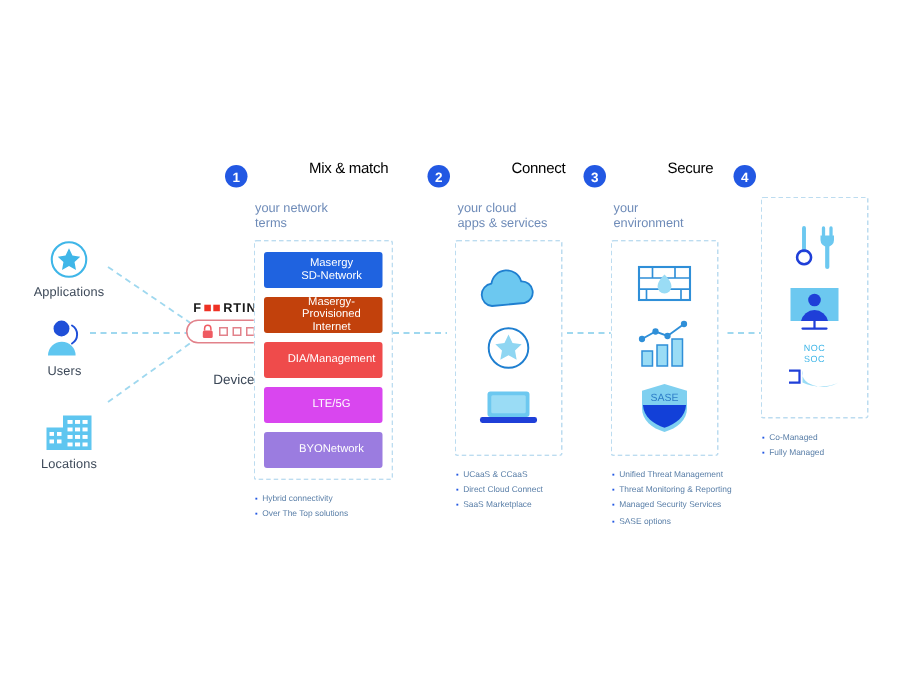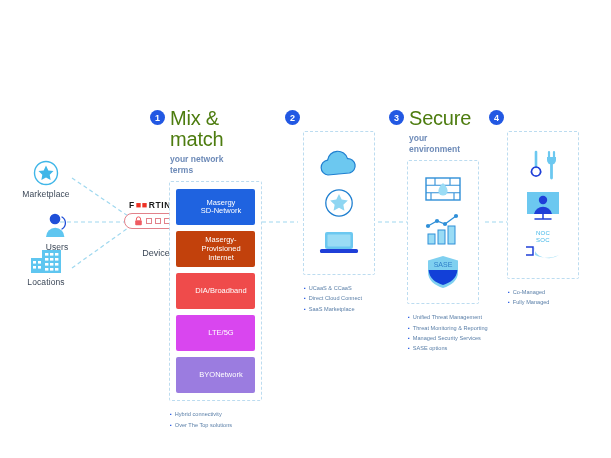--- a/index.html
+++ b/index.html
@@ -11,22 +11,22 @@
   }
   #canvas { position: relative; width: 611px; height: 458px; background: #fff; }
 
   
   .entity { position: absolute; width: 76px; text-align: center; }
   .entity .glyph { height: 34px; display: flex; align-items: flex-end; justify-content: center; }
   .entity .cap {
     font-size: 8.5px; color: #3c4858; margin-top: 3px; letter-spacing: .1px;
   }
   #ent-apps { left: 8px; top: 152px; }
-  #ent-users { left: 19px; top: 205px; }
-  #ent-locs  { left: 8px; top: 240px; }
+  #ent-users { left: 5px; top: 205px; }
+  #ent-locs  { left: 8px; top: 267px; }
 
   
   #device { position: absolute; left: 116px; top: 200px; width: 80px; text-align: center; }
   .forti-logo { font-size: 8.5px; font-weight: bold; color: #1a1a1a; letter-spacing: .6px;
                 display:flex; align-items:center; justify-content:center; gap:1px; }
   .forti-logo .fmark { color: #ee3124; font-size: 9px; line-height: 1; }
   .dev-pill {
     margin: 3px auto 0; width: 64px; height: 16px; border: 1px solid #e2818a;
     border-radius: 8px; display: flex; align-items: center; justify-content: center; gap: 3px;
     background: #fff;
@@ -35,31 +35,31 @@
   .dev-label { font-size: 9px; color: #3c4858; margin-top: 19px; }
 
   
   .col { position: absolute; top: 108px; }
   .col-head { display: flex; align-items: flex-start; gap: 5px; }
   .badge {
     width: 15px; height: 15px; border-radius: 50%; background: #2258e3; color: #fff;
     font-size: 9px; font-weight: bold; display: flex; align-items: center; justify-content: center;
     flex: 0 0 auto; margin-top: 2px;
   }
-  .htext .title { font-size: 20px; color: #4d7c0f; font-weight: normal; line-height: 1.05; letter-spacing: -.2px; }
-  .htext .sub { font-size: 8.5px; color: #6e8bb8; line-height: 1.25; margin-top: 4px; font-weight: bold; }
+  .htext .title { font-size: 10px; color: #000000; font-weight: normal; line-height: 1.05; letter-spacing: -.2px; margin-left: 36px; }
+  .htext .sub { font-size: 8.5px; color: #6e8bb8; line-height: 1.25; margin-top: 14px; }
 
   .panel {
     margin-top: 6px; border: 1px dashed #bcdcf0; border-radius: 2px;
     padding: 7px 6px; display: flex; flex-direction: column; align-items: center; gap: 6px;
     background: #fff;
   }
 
   .bar {
-    width: 100%; height: 36px; border-radius: 2px; color: #fff; font-size: 7.5px;
+    width: 100%; height: 24px; border-radius: 2px; color: #fff; font-size: 7.5px;
     display: flex; flex-direction: column; align-items: center; justify-content: center;
     line-height: 1.15; text-align: center; padding-left: 11px;
   }
 
   .bullets { margin-top: 8px; }
   .bullets li { list-style: none; font-size: 5.6px; color: #5a7fa8; line-height: 1.85; white-space: nowrap; }
   .bullets li::before { content: "\25AA"; color: #2258e3; margin-right: 3px; font-size: 5px; }
 
   .icon-box { display:flex; align-items:center; justify-content:center; }
   .noc-label { font-size: 6px; color: #3fb6e8; line-height: 1.05; text-align: center; letter-spacing: .3px; }
@@ -84,21 +84,21 @@
     </g>
   </svg>
 
   <div class="entity" id="ent-apps">
     <div class="glyph">
       <svg width="26" height="26" viewBox="0 0 26 26">
         <circle cx="13" cy="13" r="11.5" fill="none" stroke="#3fb6e8" stroke-width="1.4"></circle>
         <path d="M13 5.5 l2.3 4.9 5.2 .7 -3.8 3.6 .95 5.3 -4.65 -2.6 -4.65 2.6 .95 -5.3 -3.8 -3.6 5.2 -.7z" fill="#3fb6e8"></path>
       </svg>
     </div>
-    <div class="cap">Marketplace</div>
+    <div class="cap">Applications</div>
   </div>
 
   <div class="entity" id="ent-users">
     <div class="glyph">
       <svg width="30" height="28" viewBox="0 0 30 28">
         <circle cx="13" cy="8" r="5.3" fill="#1f4fd8"></circle>
         <path d="M4 26 a9.2 9.2 0 0 1 18.4 0z" fill="#5fc6f0"></path>
         <path d="M20 6 a7 7 0 0 1 0 12" fill="none" stroke="#1f4fd8" stroke-width="1.3" stroke-linecap="round"></path>
       </svg>
     </div>
@@ -166,38 +166,45 @@
     <div class="panel" style="margin-left:19px;width:93px;">
       <div class="bar" style="background:#1f63e0">
         <span>Masergy</span>
         <span>SD-Network</span>
       </div>
       <div class="bar" style="background:#c2410c">
         <span>Masergy-Provisioned</span>
         <span>Internet</span>
       </div>
       <div class="bar" style="background:#ef4b4b">
-        <span>DIA/Broadband</span>
+        <span>DIA/Management</span>
       </div>
       <div class="bar" style="background:#d946ef">
         <span>LTE/5G</span>
       </div>
       <div class="bar" style="background:#9b7ce0">
         <span>BYONetwork</span>
       </div>
     </div>
     <ul class="bullets" style="margin-left:20px;">
       <li>Hybrid connectivity</li>
       <li>Over The Top solutions</li>
     </ul>
   </div>
 
   <div class="col" id="col2" style="left:285px; width:100px;">
     <div class="col-head">
       <div class="badge">2</div>
+      <div class="htext">
+        <div class="title">Connect</div>
+        <div class="sub">
+          <div>your cloud</div>
+          <div>apps &amp; services</div>
+        </div>
+      </div>
     </div>
     <div class="panel" style="margin-left:18px;width:72px;gap:10px;padding-top:12px;padding-bottom:12px;height:144px;justify-content:center;">
       <div class="icon-box">
         <svg width="42" height="28" viewBox="0 0 42 28">
           <path d="M10 25 a7.5 7.5 0 0 1 -.4 -14.9 A10.2 10.2 0 0 1 29.5 8.6 a7.3 7.3 0 0 1 2.4 14.3 l-.6 .1z" fill="#6cc8f0" stroke="#1f7fd0" stroke-width="1.2" stroke-linejoin="round"></path>
         </svg>
       </div>
       <div class="icon-box">
         <svg width="30" height="30" viewBox="0 0 30 30">
           <circle cx="15" cy="15" r="13.2" fill="none" stroke="#1f7fd0" stroke-width="1.3"></circle>

